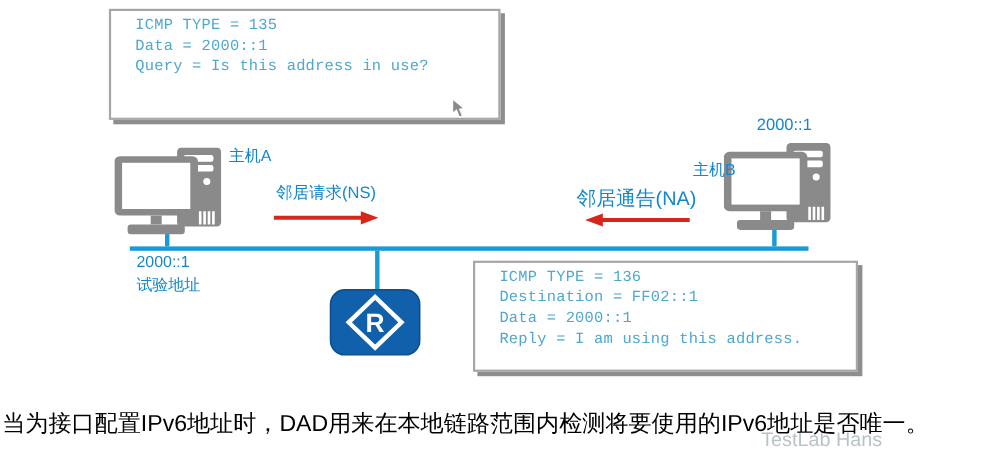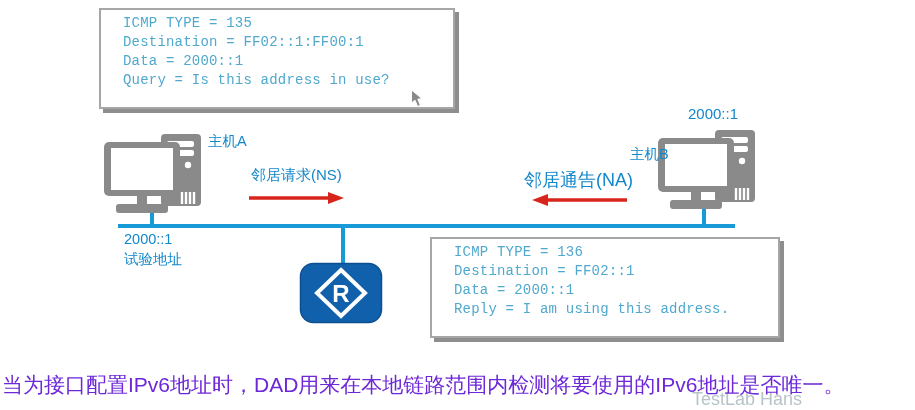--- a/index.html
+++ b/index.html
@@ -58,42 +58,41 @@
   #ns-arrow    { left:248px; top:190px; }
   #na-arrow    { left:531px; top:192px; }
   #cursor-icon { left:410px; top:89px; }
 
   
   #caption {
     position:absolute;
     left:2px; top:371px;
     width:913px;
     font-size:21px;
-    color:#6d28d9;
+    color:#000000;
     white-space:nowrap;
     z-index:2;
   }
   #watermark {
     position:absolute;
     left:692px; top:389px;
     font-size:18px;
     color:#9fb0b6;
     opacity:0.75;
     white-space:nowrap;
     z-index:1;
   }
 </style>
 </head>
 <body>
 
 <div class="abs" style="left:0;top:0;width:915px;height:410px;border-radius:23px;">
 
   <div class="packet-box" id="ns-box">
     <div>ICMP TYPE = 135</div>
-    <div>Destination = FF02::1:FF00:1</div>
     <div>Data = 2000::1</div>
     <div>Query = Is this address in use?</div>
   </div>
 
   <svg class="abs" id="cursor-icon" width="15" height="19" viewBox="0 0 15 19">
     <polygon points="1.5,1 1.5,14 5,11.2 7.6,17.5 10.4,16.3 7.8,10.2 12,9.6" fill="#8a8a8a" stroke="#ffffff" stroke-width="1"></polygon>
   </svg>
 
   <div class="packet-box" id="na-box">
     <div>ICMP TYPE = 136</div>

